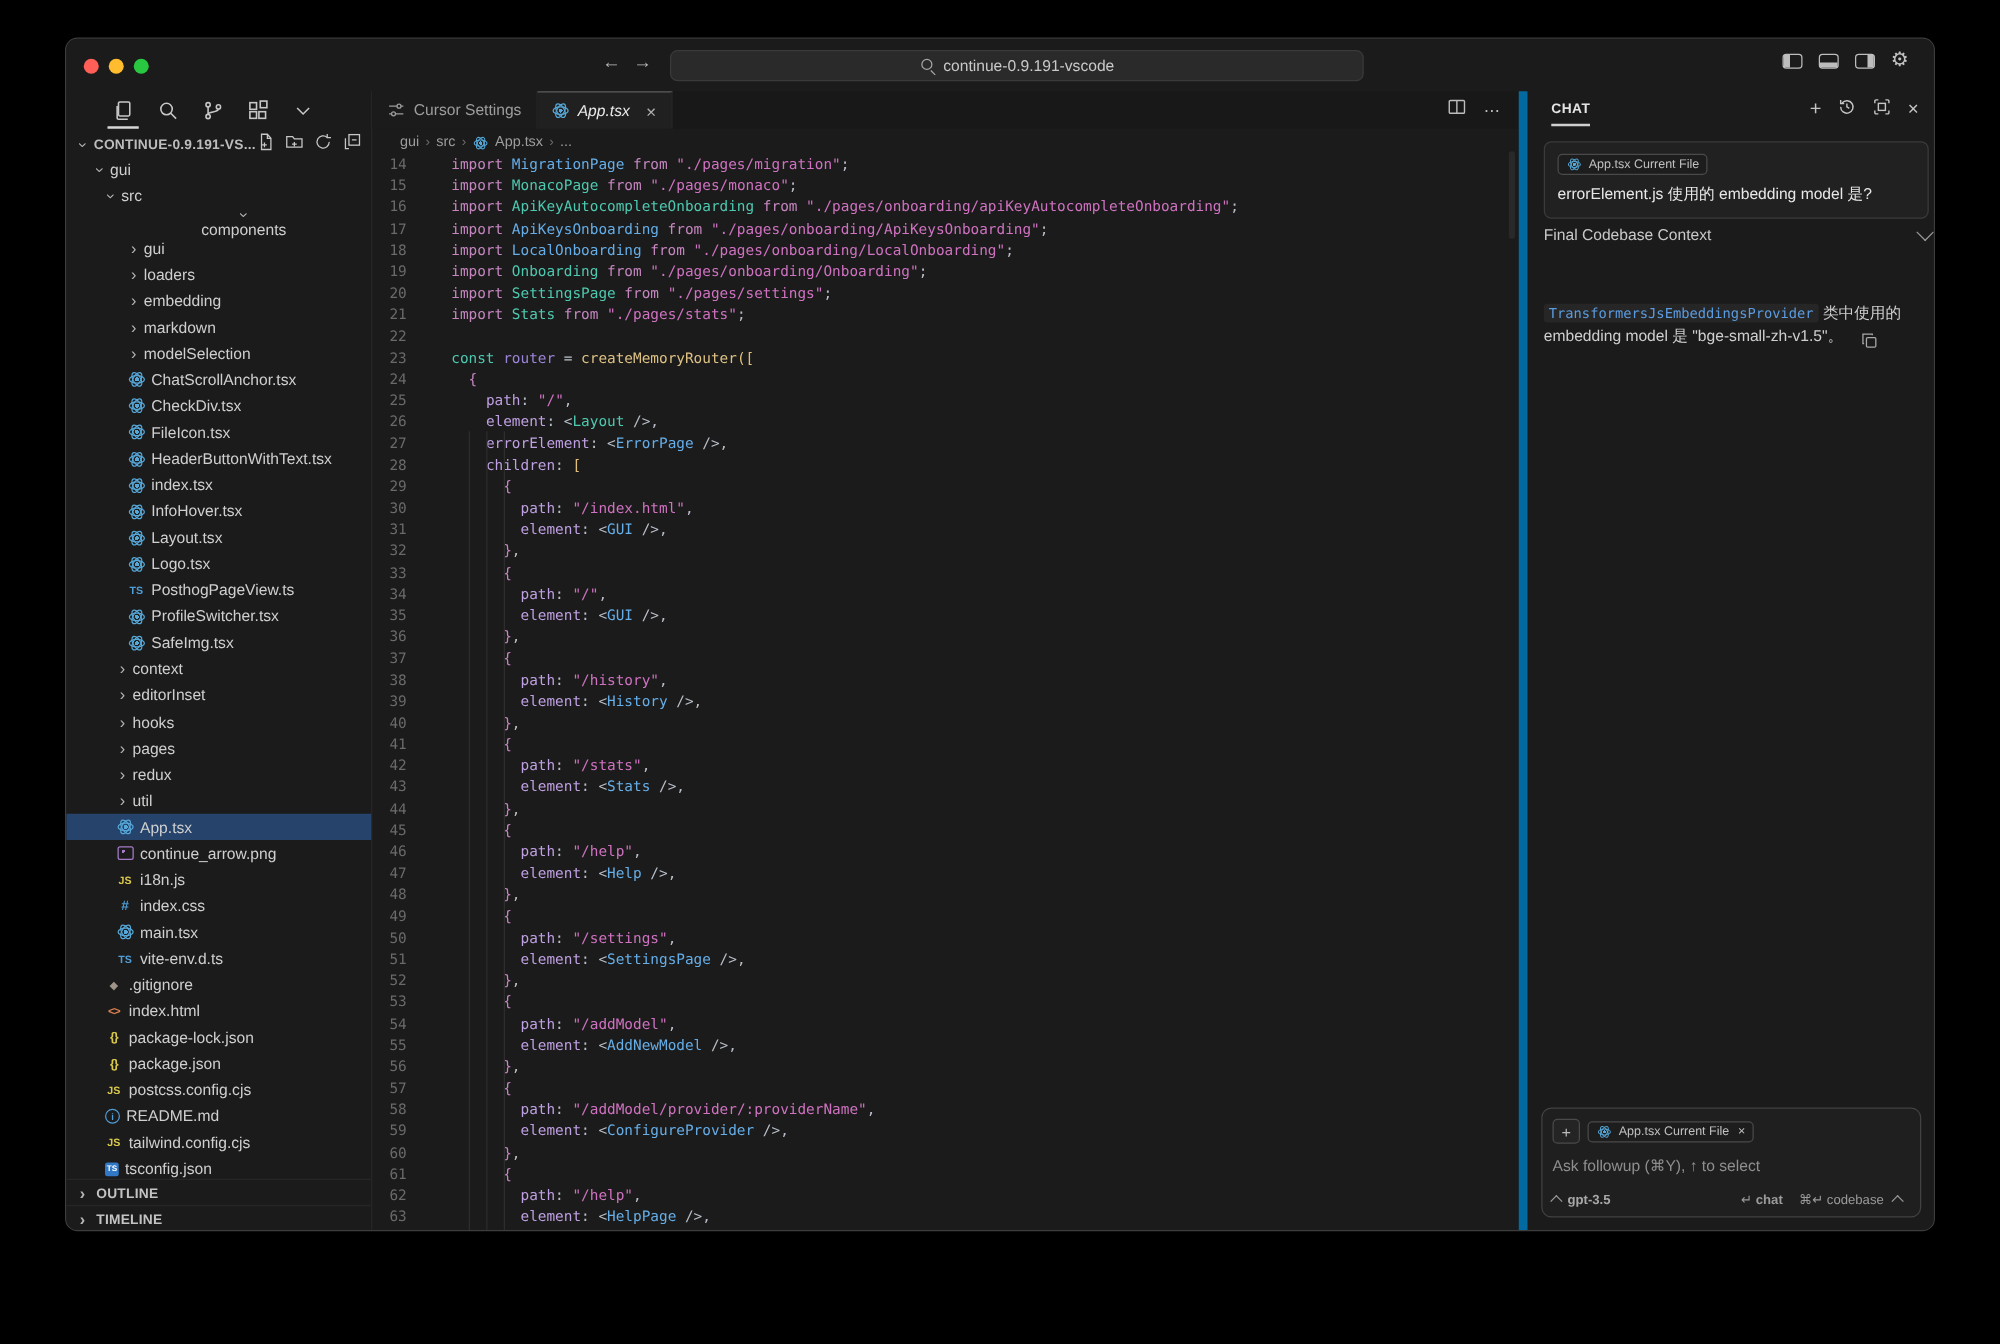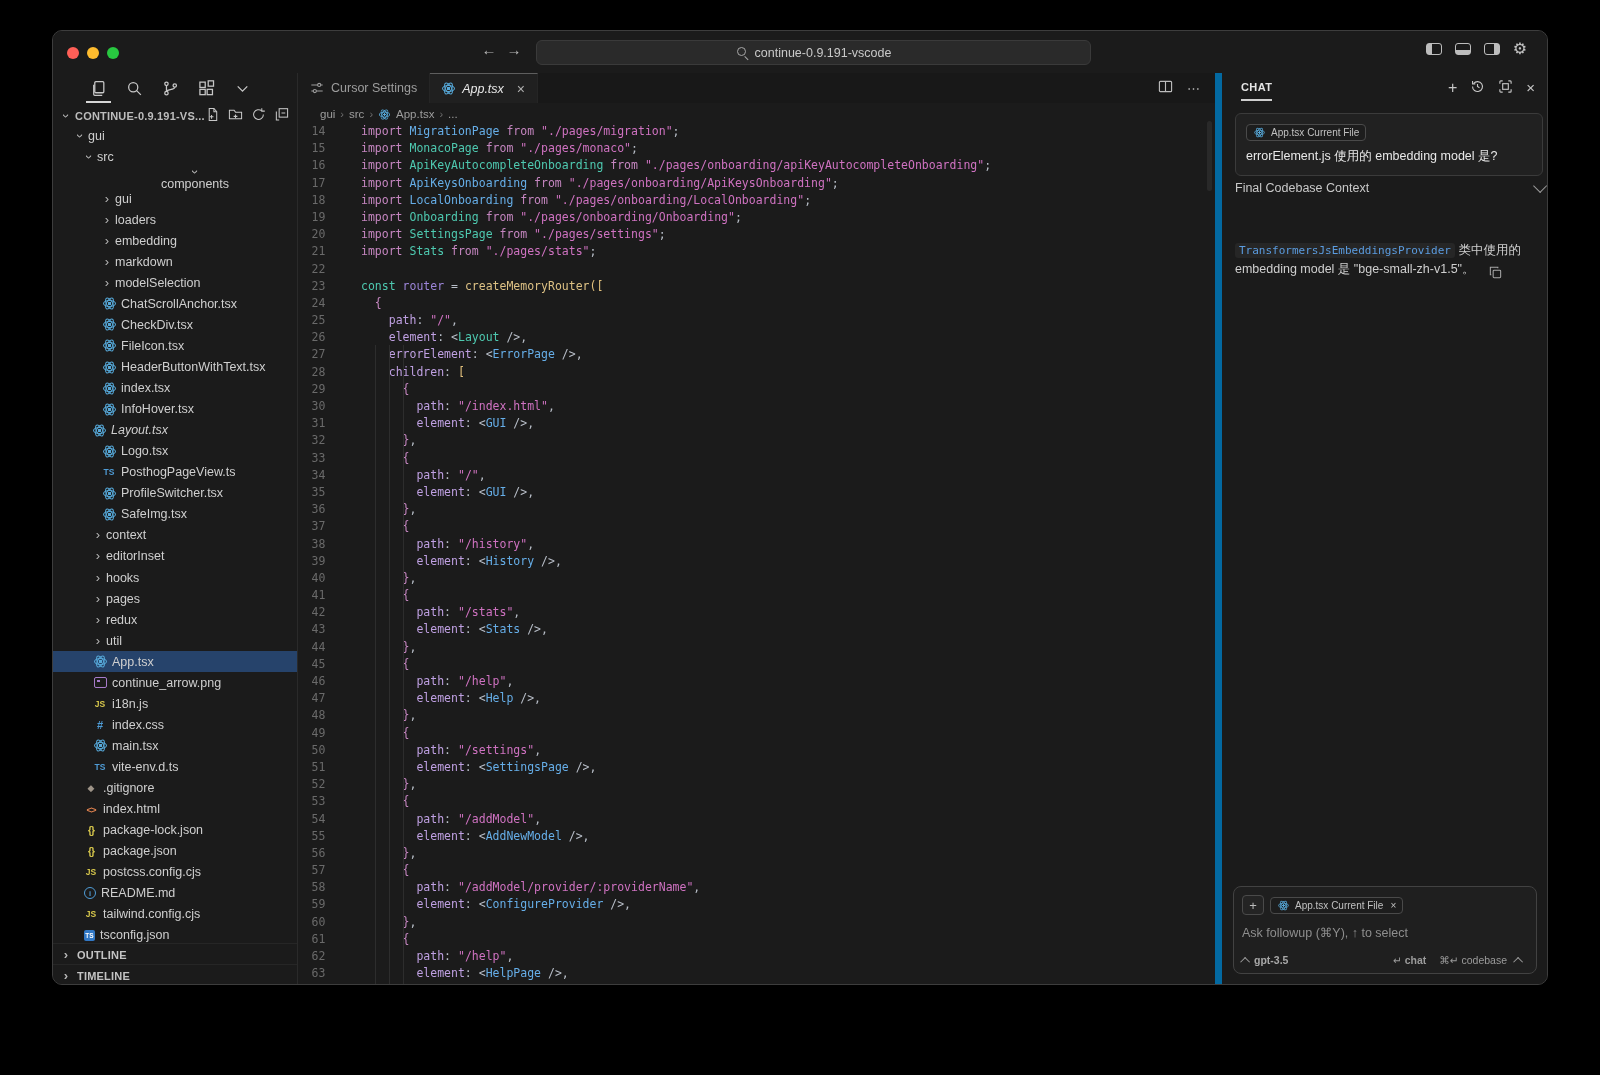--- a/index.html
+++ b/index.html
@@ -267,21 +267,21 @@
               <span class="icon-react"></span>
             </span>
             <span>index.tsx</span>
           </div>
           <div class="trow" style="padding-left: 49px;">
             <span class="fico">
               <span class="icon-react"></span>
             </span>
             <span>InfoHover.tsx</span>
           </div>
-          <div class="trow" style="padding-left: 39px; font-style: italic;">
+          <div class="trow" style="padding-left: 49px;">
             <span class="fico">
               <span class="icon-react"></span>
             </span>
             <span>Layout.tsx</span>
           </div>
           <div class="trow" style="padding-left: 49px;">
             <span class="fico">
               <span class="icon-react"></span>
             </span>
             <span>Logo.tsx</span>

